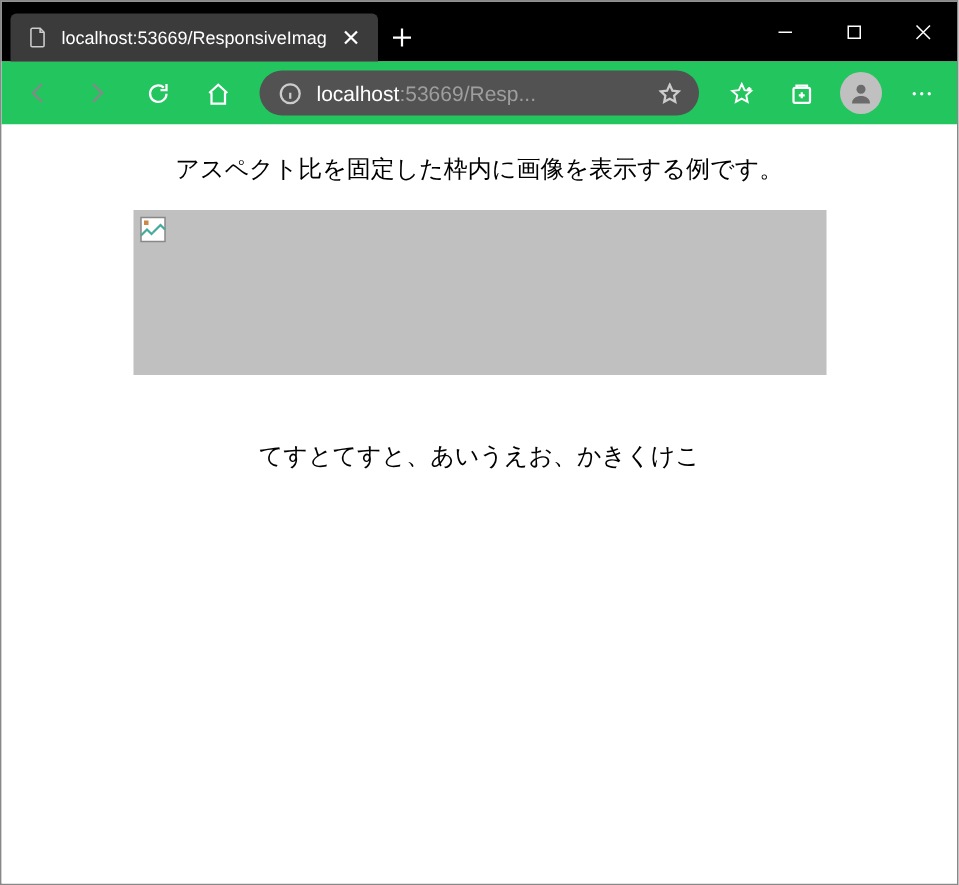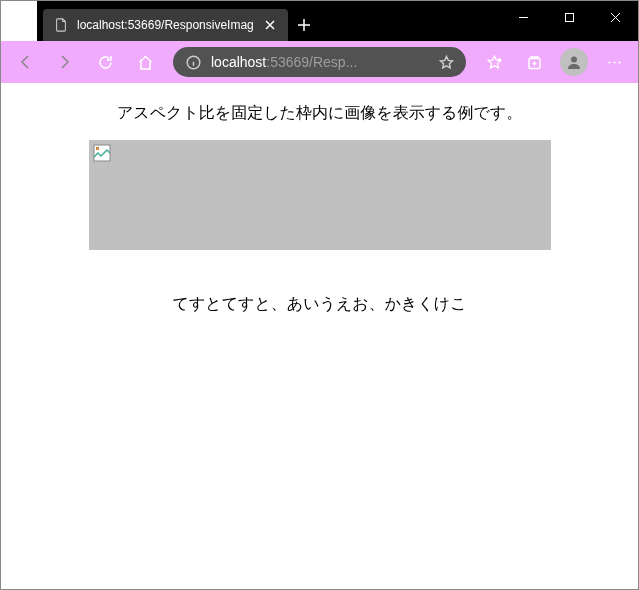--- a/index.html
+++ b/index.html
@@ -12,23 +12,22 @@
       height: 590px;
       background: #ffffff;
       font-family: "Segoe UI", Meiryo, sans-serif;
       overflow: hidden;
       border: 1px solid #888;
     }
     .titlebar {
       height: 40px;
       background: #000000;
       display: flex;
-      align-items: flex-start;
+      align-items: center;
       justify-content: space-between;
-      margin-left: 36px;
     }
     .tab-area {
       display: flex;
       align-items: flex-end;
       height: 100%;
       padding-left: 6px;
     }
     .tab {
       background: #3b3b3b;
       height: 32px;
@@ -105,21 +104,21 @@
       justify-content: center;
       cursor: pointer;
     }
     .win-btn svg {
       stroke: #ffffff;
       fill: none;
       stroke-width: 1;
     }
     .toolbar {
       height: 42px;
-      background: #f0abfc;
+      background: #22c55e;
       display: flex;
       align-items: center;
       padding: 0 6px;
       gap: 4px;
     }
     .tb-btn {
       width: 36px;
       height: 36px;
       display: flex;
       align-items: center;

